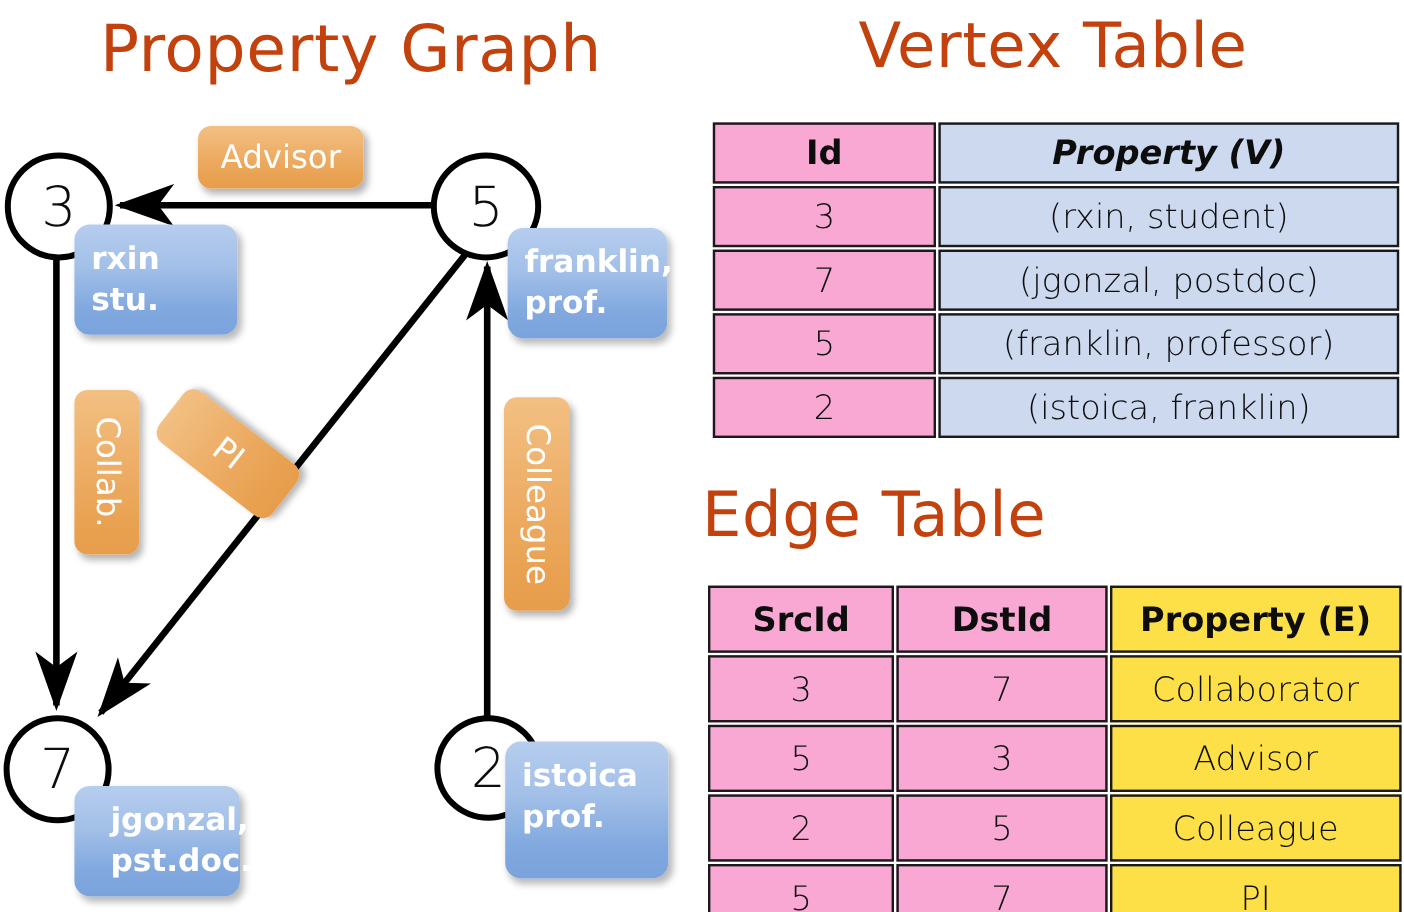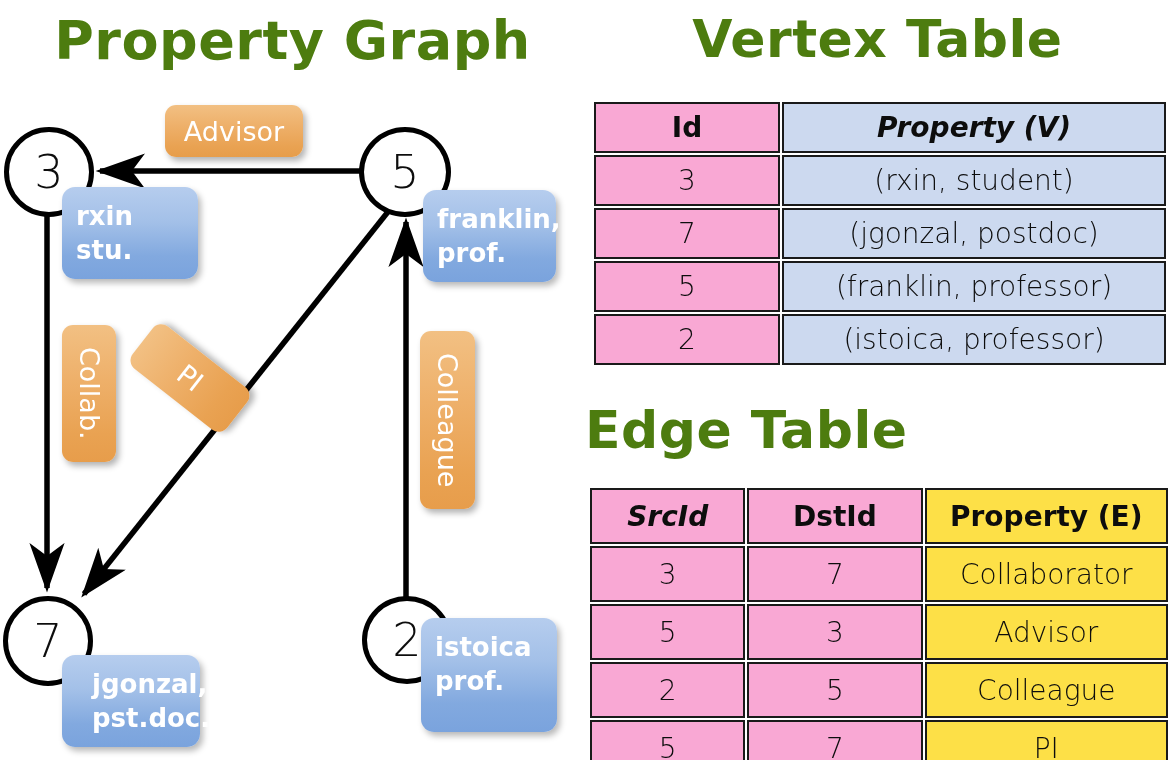--- a/index.html
+++ b/index.html
@@ -14,22 +14,22 @@
     overflow: hidden;
     font-family: "Liberation Sans", sans-serif;
     color: #000000;
   }
   .panel { position: absolute; }
 
   
   .big-title {
     position: absolute;
     font-family: "DejaVu Sans", sans-serif;
-    font-weight: 700;
-    color: #4d7c0f;
+    font-weight: 400;
+    color: #c2410c;
     white-space: nowrap;
     letter-spacing: 0.5px;
   }
   #title-property-graph {
     left: 0; top: 8px; width: 585px;
     text-align: center;
     font-size: 54px;
     line-height: 66px;
   }
   #title-vertex-table {
@@ -127,21 +127,21 @@
   .c-blue  { background: #ccd9ef; }
   .c-orange{ background: #fde047; }
 
   #vertex-table { left: 592px; top: 100px; }
   #vertex-table th, #vertex-table td { height: 47px; font-size: 28px; }
   #vertex-table .col-id { width: 182px; }
   #vertex-table .col-prop { width: 380px; font-style: italic; }
 
   #edge-table { left: 588px; top: 486px; }
   #edge-table th, #edge-table td { height: 52px; font-size: 28px; }
-  #edge-table .col-src { width: 152px; font-style: italic; }
+  #edge-table .col-src { width: 152px; }
   #edge-table .col-dst { width: 172px; }
   #edge-table .col-prop { width: 240px; }
 </style>
 </head>
 <body>
 
 <div class="big-title" id="title-property-graph">Property Graph</div>
 
 <div class="big-title" id="title-vertex-table">Vertex Table</div>
 
@@ -227,21 +227,21 @@
   <tr>
     <td class="c-plain">7</td>
     <td class="c-blue">(jgonzal, postdoc)</td>
   </tr>
   <tr>
     <td class="c-plain">5</td>
     <td class="c-blue">(franklin, professor)</td>
   </tr>
   <tr>
     <td class="c-plain">2</td>
-    <td class="c-blue">(istoica, professor)</td>
+    <td class="c-blue">(istoica, franklin)</td>
   </tr>
 </tbody>
   </table>
 
 <table class="grid" id="edge-table">
   <tbody>
       <tr>
     <th class="c-plain col-src">SrcId</th>
     <th class="c-plain col-dst">DstId</th>
     <th class="c-orange col-prop">Property (E)</th>

